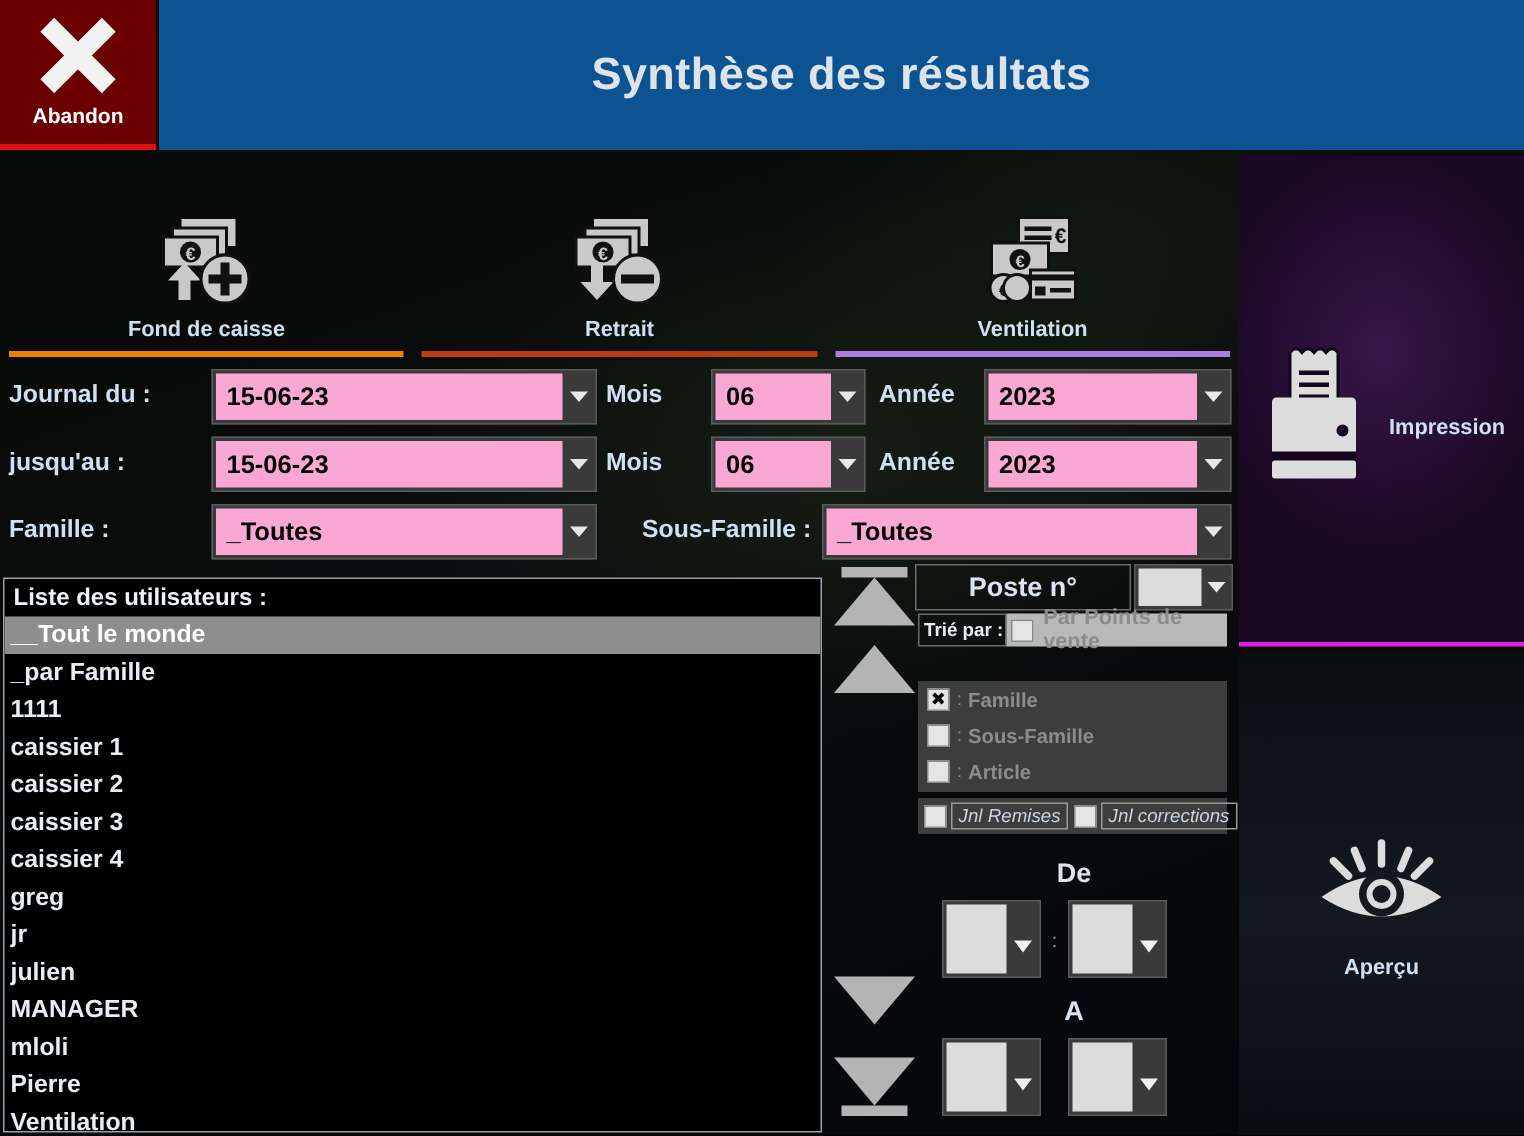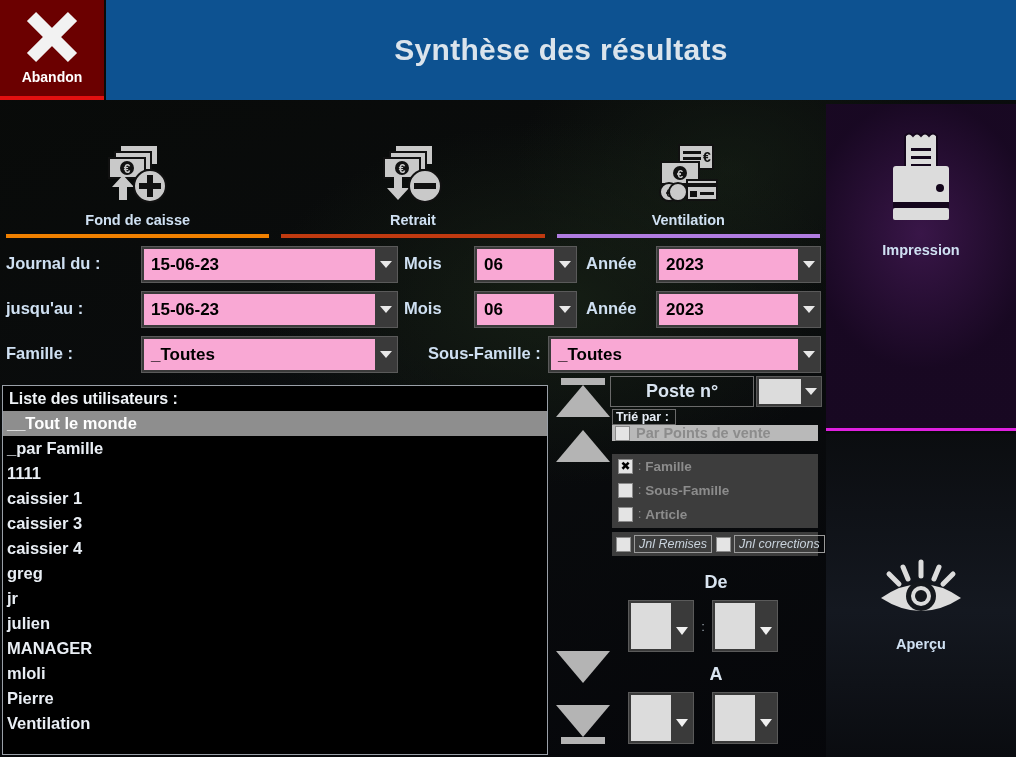--- a/index.html
+++ b/index.html
@@ -132,21 +132,21 @@
     display: flex; cursor: pointer;
   }
   #posterow .pcombo .val { flex: 1 1 auto; background: #dcdcdc; margin: 2px 0 2px 2px; }
   #posterow .pcombo .arr { width: 20px; display: flex; align-items: center; justify-content: center; }
   #posterow .pcombo .arr::after {
     content: ""; border-left: 6px solid transparent; border-right: 6px solid transparent;
     border-top: 7px solid #e8e8e8;
   }
   #trierow {
     position: absolute; left: 2px; top: 33px; width: 206px; height: 22px;
-    display: flex; align-items: stretch; flex-direction: column;
+    display: flex; align-items: stretch;
   }
   #trierow .tlbl {
     width: 64px; border: 1px solid #6a6a6a; color: #e6edf5;
     font-size: 12.5px; font-weight: bold; display: flex; align-items: center; padding-left: 3px;
   }
   #trierow .cbwrap {
     flex: 1 1 auto; background: #b9b9b9; display: flex; align-items: center; padding-left: 3px;
   }
   .cbox {
     width: 15px; height: 15px; background: #e4e4e4; border: 1px solid #8a8a8a;
@@ -192,21 +192,21 @@
   }
 
   
   #sidebar { position: absolute; left: 826px; top: 104px; width: 190px; height: 653px; }
   #side-top {
     position: absolute; left: 0; top: 0; width: 190px; height: 327px;
     background:
       radial-gradient(ellipse 150px 180px at 50% 40%, rgba(62,24,78,0.85) 0%, rgba(24,8,34,0.9) 75%),
       linear-gradient(180deg, #1d0a28 0%, #190822 100%);
     border-bottom: 3px solid #e020e0;
-    display: flex; flex-direction: column; align-items: center; justify-content: flex-start;
+    display: flex; flex-direction: row; align-items: center; justify-content: flex-start;
     padding-top: 26px; cursor: pointer;
   }
   #side-bot {
     position: absolute; left: 0; top: 330px; width: 190px; height: 323px;
     background: linear-gradient(180deg, #0b0d10 0%, #141820 55%, #0a0c10 100%);
     display: flex; flex-direction: column; align-items: center; justify-content: flex-start;
     padding-top: 124px; cursor: pointer;
   }
   .sidelbl { color: #cfe0f2; font-size: 14.5px; font-weight: bold; margin-top: 12px; }
 </style>
@@ -330,20 +330,21 @@
       <div class="arr"></div>
     </div>
   </div>
 
   <div id="userlist">
     <div class="head">Liste des utilisateurs :</div>
     <div class="urow sel">__Tout le monde</div>
     <div class="urow">_par Famille</div>
     <div class="urow">1111</div>
     <div class="urow">caissier 1</div>
+    <div class="urow">caissier 2</div>
     <div class="urow">caissier 3</div>
     <div class="urow">caissier 4</div>
     <div class="urow">greg</div>
     <div class="urow">jr</div>
     <div class="urow">julien</div>
     <div class="urow">MANAGER</div>
     <div class="urow">mloli</div>
     <div class="urow">Pierre</div>
     <div class="urow">Ventilation</div>
   </div>

